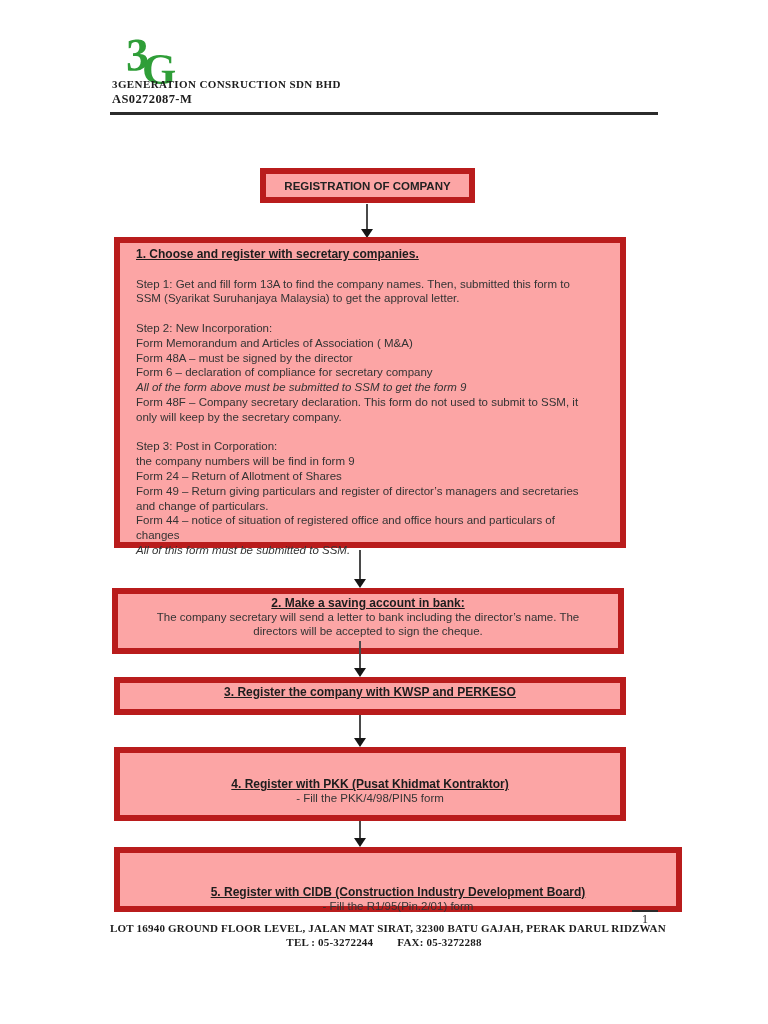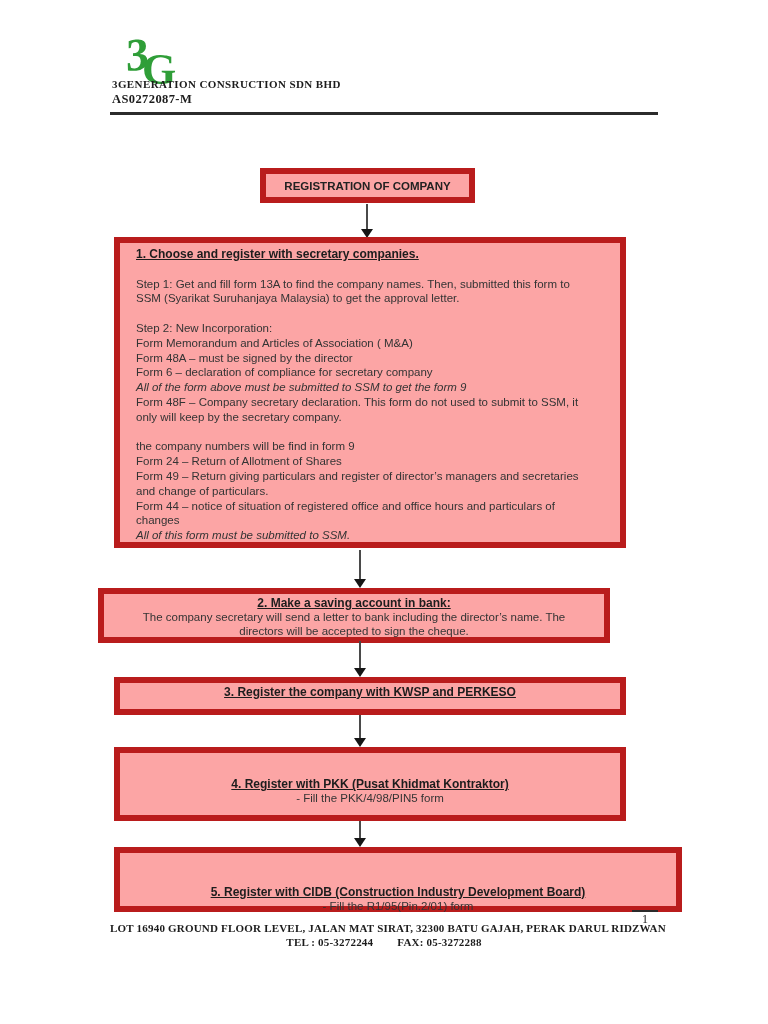--- a/index.html
+++ b/index.html
@@ -27,21 +27,21 @@
   .box1{left:114px;top:237px;width:512px;height:311px;padding:4px 16px;font-size:11.5px;}
   .box1 .bx-title{display:inline-block;font-weight:bold;text-decoration:underline;
         font-size:12px;color:#1d1d1d;line-height:14.8px;}
   .box1 .line{line-height:14.8px;min-height:14.8px;white-space:nowrap;color:#343434;}
   .box1 .italic{font-style:italic;}
 
   .cbox{text-align:center;padding-top:2px;font-size:11.5px;box-sizing:border-box;}
   .cbox .bx-title{display:inline-block;font-weight:bold;text-decoration:underline;
         font-size:12px;color:#1d1d1d;line-height:14px;}
   .cbox .line{line-height:14px;min-height:14px;color:#343434;}
-  .box2{left:98px;top:588px;width:512px;height:55px;}
+  .box2{left:112px;top:588px;width:512px;height:66px;}
   .box3{left:114px;top:677px;width:512px;height:38px;}
   .box4{left:114px;top:747px;width:512px;height:74px;padding-top:24px;}
   .box5{left:114px;top:847px;width:568px;height:65px;padding-top:32px;}
 
   
   .arrow-line{position:absolute;width:2px;background:#4a4a4a;}
   .arrow-head{position:absolute;width:0;height:0;border-left:6px solid transparent;
         border-right:6px solid transparent;border-top:9px solid #161616;}
 
   
@@ -84,20 +84,21 @@
         <div class="line">SSM (Syarikat Suruhanjaya Malaysia) to get the approval letter.</div>
         <div class="line blank"></div>
         <div class="line">Step 2: New Incorporation:</div>
         <div class="line">Form Memorandum and Articles of Association ( M&amp;A)</div>
         <div class="line">Form 48A – must be signed by the director</div>
         <div class="line">Form 6 – declaration of compliance for secretary company</div>
         <div class="line italic">All of the form above must be submitted to SSM to get the form 9</div>
         <div class="line">Form 48F – Company secretary declaration. This form do not used to submit to SSM, it</div>
         <div class="line">only will keep by the secretary company.</div>
         <div class="line blank"></div>
+        <div class="line">Step 3: Post in Corporation:</div>
         <div class="line">the company numbers will be find in form 9</div>
         <div class="line">Form 24 – Return of Allotment of Shares</div>
         <div class="line">Form 49 – Return giving particulars and register of director’s managers and secretaries</div>
         <div class="line">and change of particulars.</div>
         <div class="line">Form 44 – notice of situation of registered office and office hours and particulars of</div>
         <div class="line">changes</div>
         <div class="line italic">All of this form must be submitted to SSM.</div>
       </div>
   </div>
 

